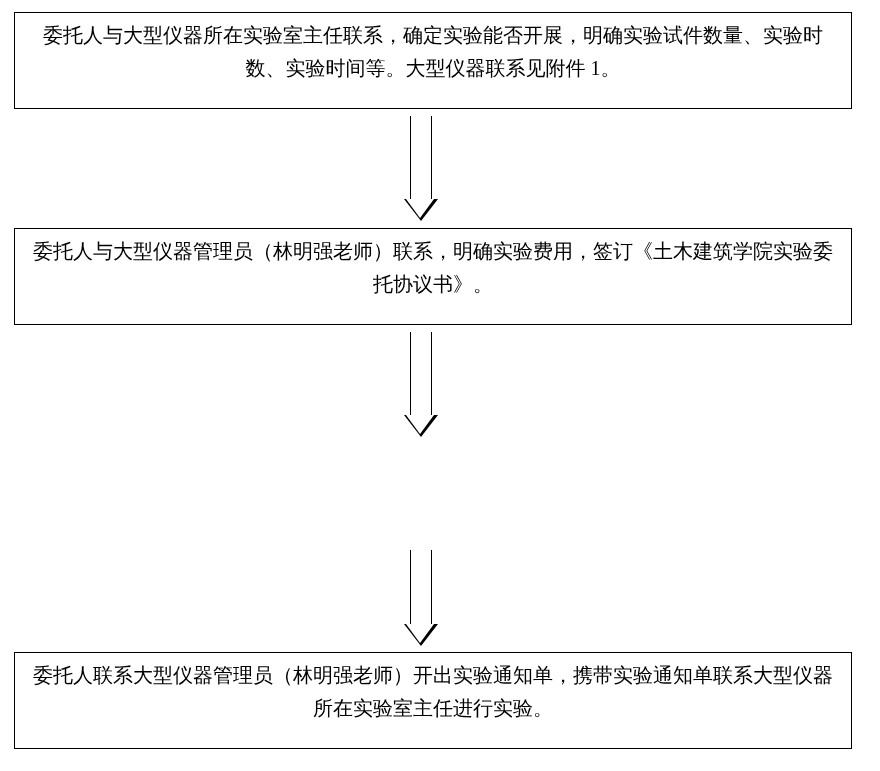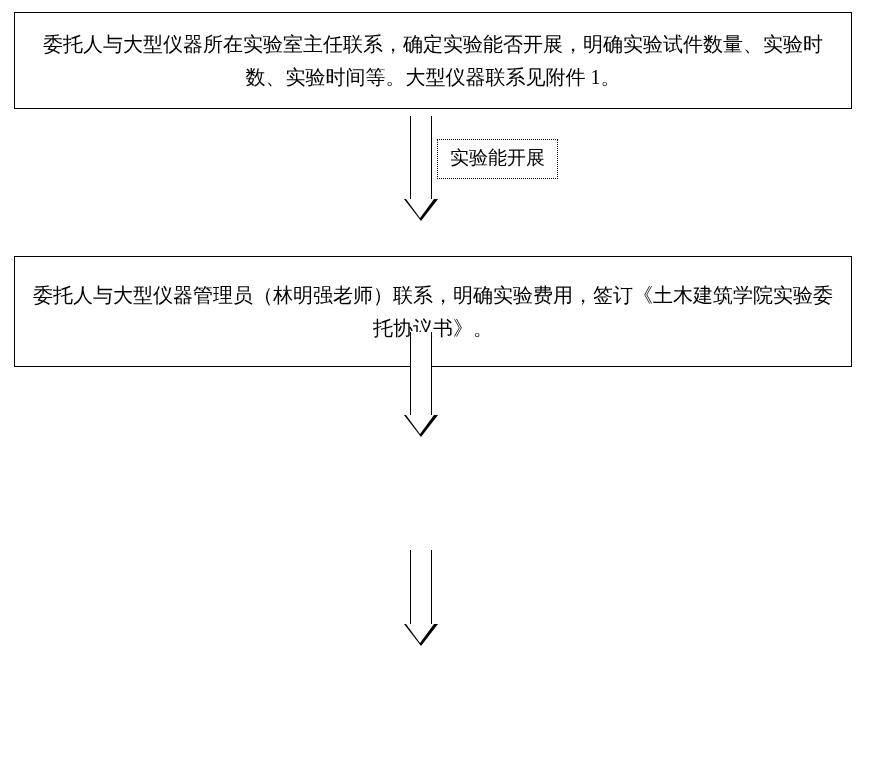--- a/index.html
+++ b/index.html
@@ -18,21 +18,21 @@
     position: relative;
     width: 880px;
     height: 771px;
   }
   .box {
     position: absolute;
     box-sizing: border-box;
     border: 1.5px solid #000000;
     background: #ffffff;
     display: flex;
-    align-items: center;
+    align-items: flex-start;
     justify-content: center;
     text-align: center;
     font-size: 20px;
     line-height: 1.65;
     padding: 6px 16px;
   }
   .box span {
     display: block;
     width: 100%;
   }
@@ -87,35 +87,35 @@
 
   <div class="box" style="left:14px; top:12px; width:838px; height:97px;">
     <span>委托人与大型仪器所在实验室主任联系，确定实验能否开展，明确实验试件数量、实验时数、实验时间等。大型仪器联系见附件 1。</span>
   </div>
 
   <div class="arrow" style="left:404px; top:116px; height:105px;">
     <div class="shaft" style="height:84px;"></div>
     <div class="head" style="top:83px;"></div>
     <div class="head-inner" style="top:83px;"></div>
   </div>
-  <div class="edge-label" style="left:437px; top:139px;">
-    <span>实验能开展</span>
-  </div>
 
-  <div class="box" style="left:14px; top:228px; width:838px; height:111px;margin-top:28px;">
+  <div class="box" style="left:14px; top:228px; width:838px; height:97px;">
     <span>委托人与大型仪器管理员（林明强老师）联系，明确实验费用，签订《土木建筑学院实验委托协议书》。</span>
   </div>
 
   <div class="arrow" style="left:404px; top:332px; height:105px;">
     <div class="shaft" style="height:84px;"></div>
     <div class="head" style="top:83px;"></div>
     <div class="head-inner" style="top:83px;"></div>
   </div>
 
 
   <div class="arrow" style="left:404px; top:550px; height:95px;">
     <div class="shaft" style="height:75px;"></div>
     <div class="head" style="top:74px;"></div>
     <div class="head-inner" style="top:74px;"></div>
   </div>
 
+  <div class="box" style="left:14px; top:652px; width:838px; height:97px;">
+    <span>委托人联系大型仪器管理员（林明强老师）开出实验通知单，携带实验通知单联系大型仪器所在实验室主任进行实验。</span>
+  </div>
 
 </div>
 
 </body></html>

